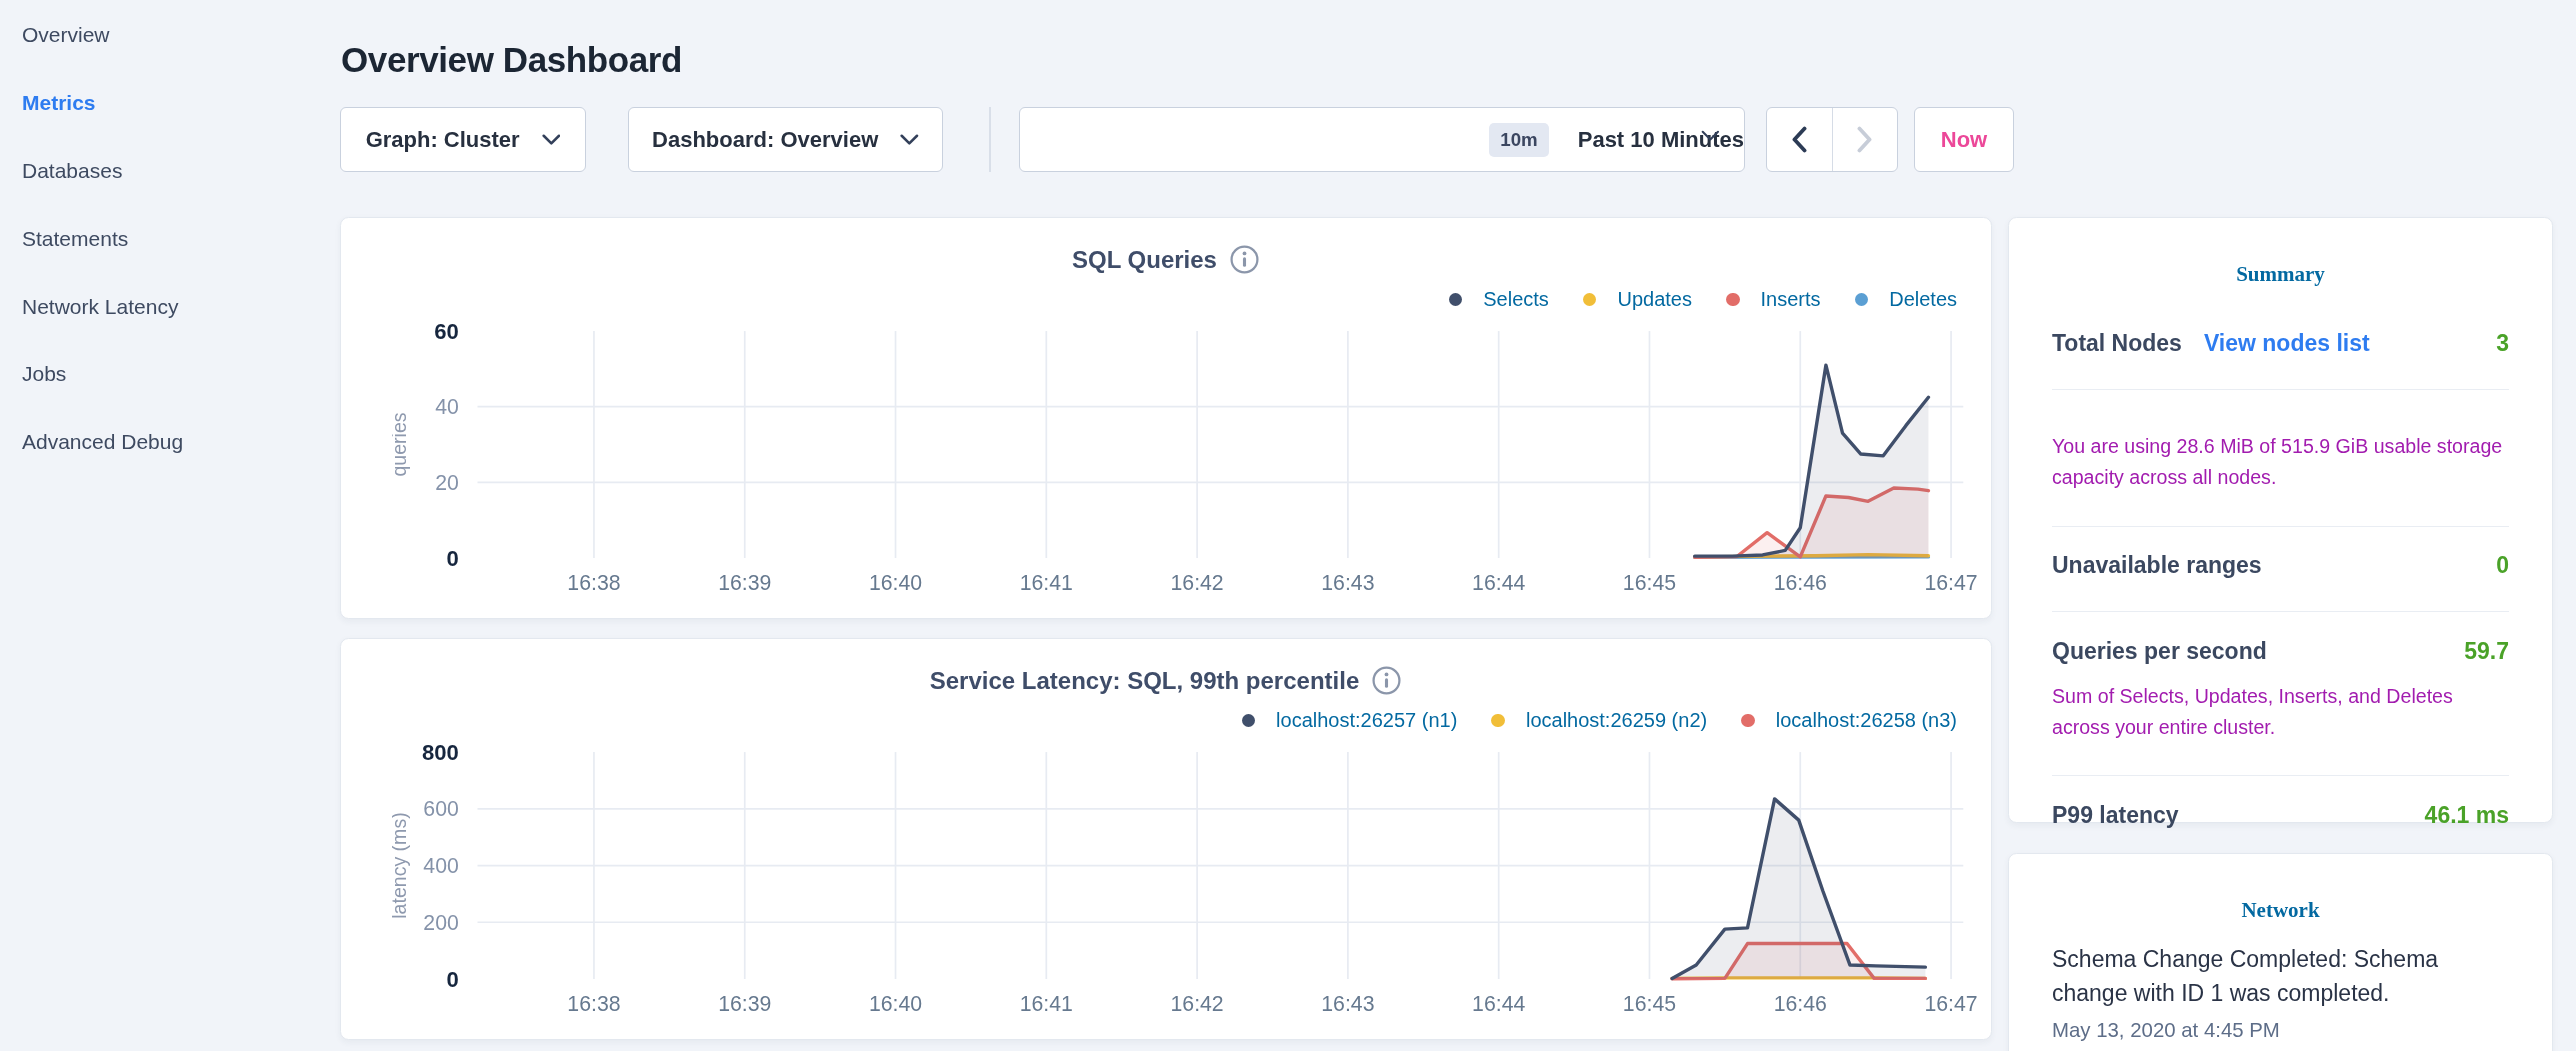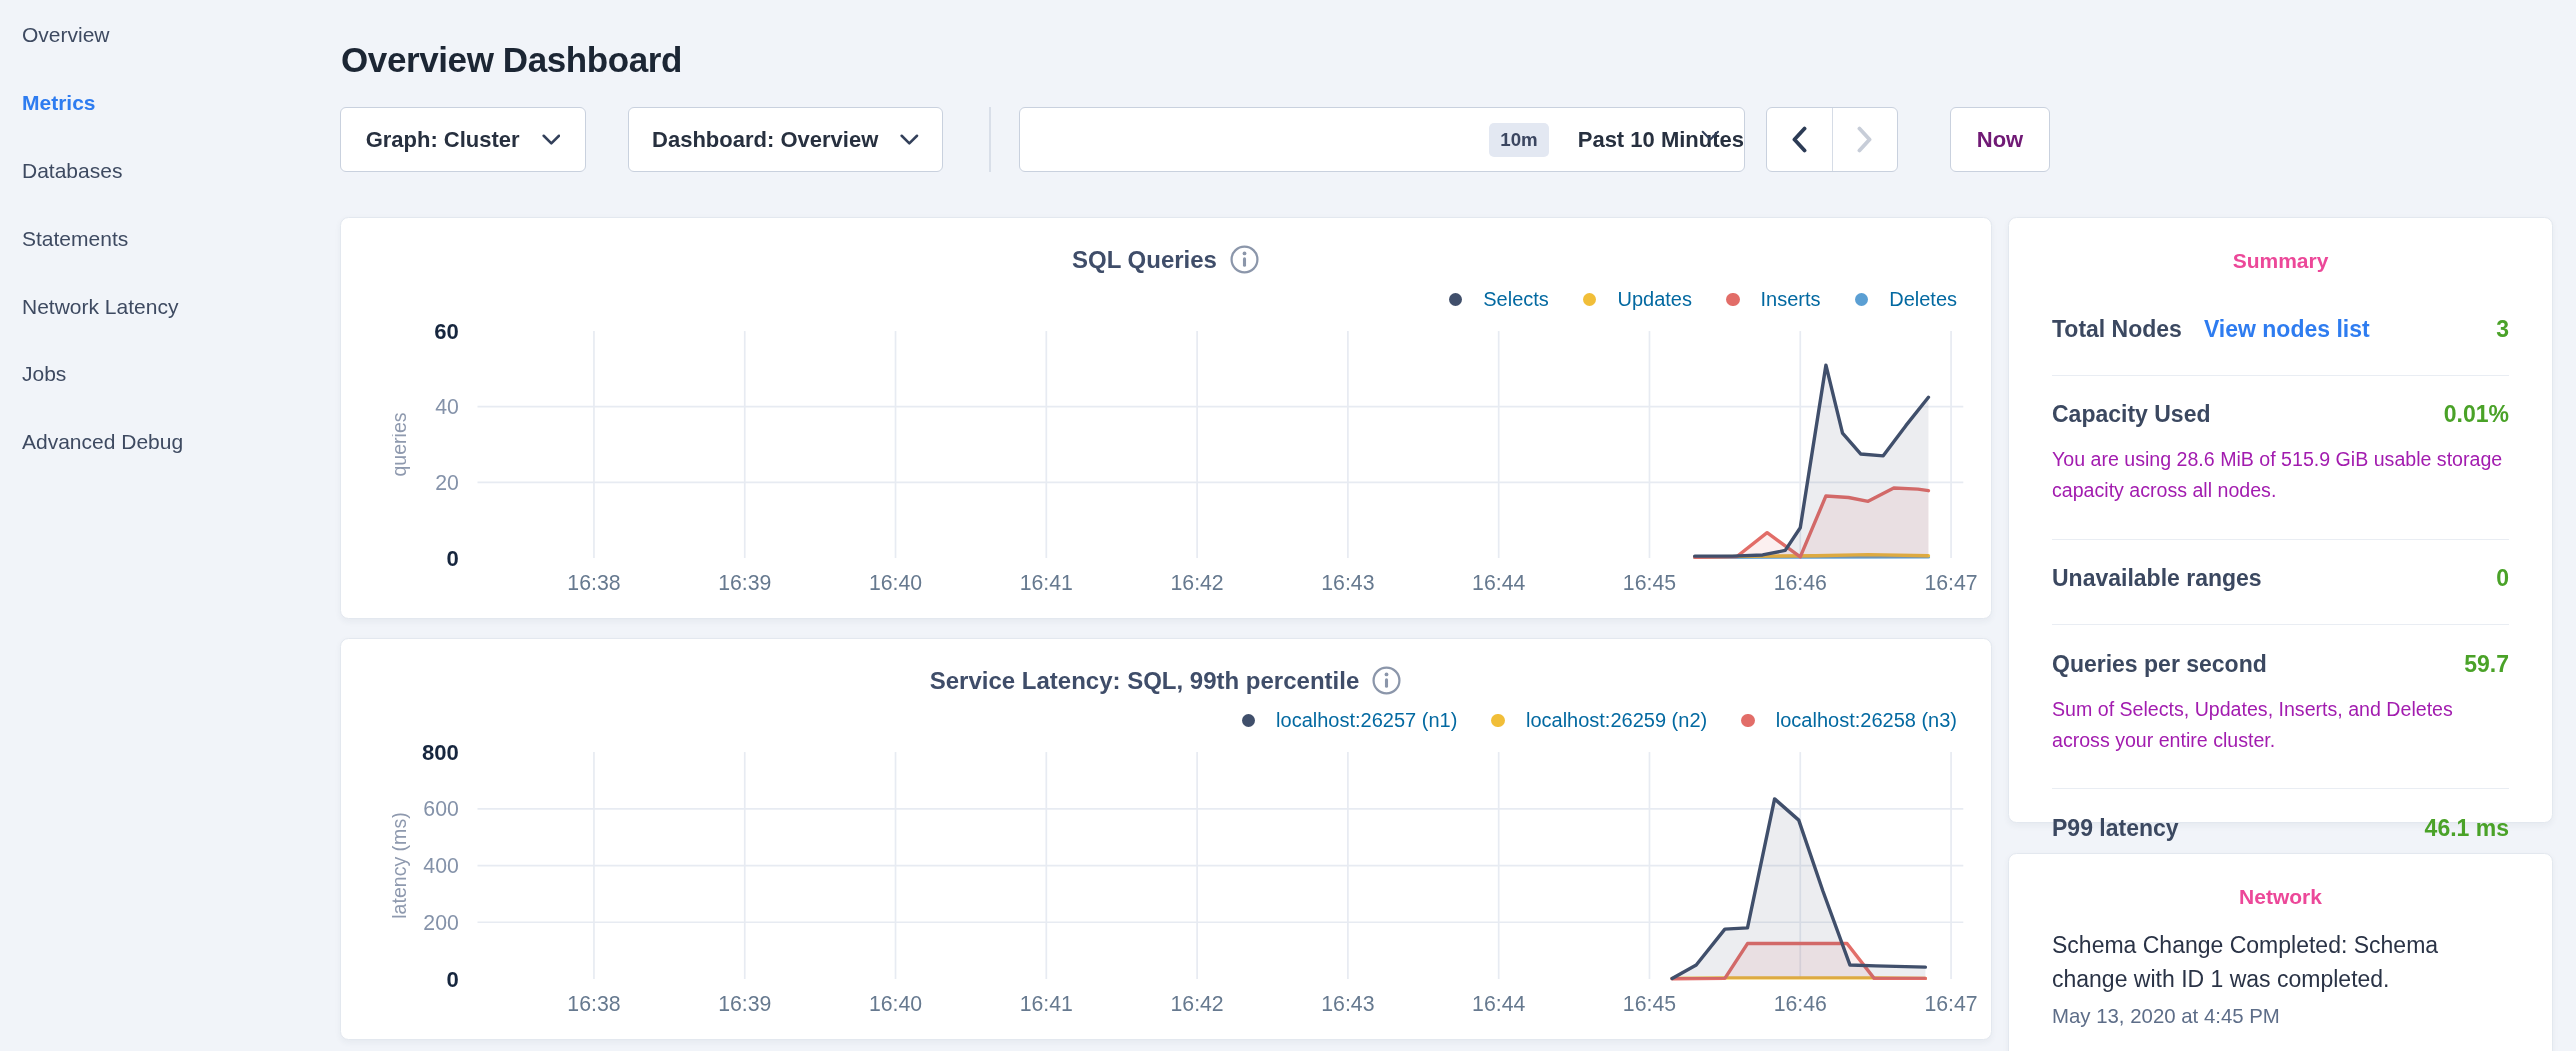--- a/index.html
+++ b/index.html
@@ -21,40 +21,40 @@
   .vdivider{position:absolute;left:989px;top:107px;width:1.7px;height:65px;background:#d9dfe9;}
 
   .timesel{left:1019px;width:726px;display:flex;align-items:center;cursor:pointer;justify-content:flex-end;}
   .tw-badge{margin-left:18.7px;background:#e3e8f2;border-radius:5.1px;padding:6px 11px;font-size:18.7px;font-weight:700;color:#3b4660;}
   .tw-label{margin-left:29px;font-size:22px;font-weight:700;color:#27303f;}
   .tw-chevron{position:absolute;right:24px;top:22px;}
 
   .stepper{left:1766px;width:132px;display:flex;}
   .step-btn{flex:1;display:flex;align-items:center;justify-content:center;cursor:pointer;background:transparent;border:none;}
   .step-btn + .step-btn{border-left:1.7px solid #d6dce6;}
-  .now-btn{left:1914px;width:100px;color:#701a75;font-size:22px;font-weight:700;display:flex;align-items:center;justify-content:center;cursor:default;margin-left:36px;}
+  .now-btn{left:1914px;width:100px;color:#ec4899;font-size:22px;font-weight:700;display:flex;align-items:center;justify-content:center;cursor:default;}
 
   
   .card{position:absolute;background:#fff;border:1.7px solid #e3e8ef;border-radius:8.5px;box-shadow:0 2.6px 6.8px rgba(40,55,80,0.05);box-sizing:border-box;}
   #chart-card-0{left:340px;top:217px;width:1652px;height:402px;}
   #chart-card-1{left:340px;top:638px;width:1652px;height:402px;}
   #summary-card{left:2008px;top:217px;width:545px;height:606px;}
   #events-card{left:2008px;top:853px;width:545px;height:255px;}
 
   .chart-title{position:absolute;top:25.5px;left:0;width:100%;text-align:center;font-size:24px;font-weight:700;color:#3f4d69;}
   .chart-title .t{vertical-align:middle;}
   .info-icon{vertical-align:middle;margin-left:12px;}
   .legend{position:absolute;top:70px;right:34px;display:flex;gap:34px;align-items:center;}
   .legend-item{display:flex;align-items:center;gap:21px;font-size:20px;color:#0369a1;white-space:nowrap;}
   .legend-dot{width:13.6px;height:13.6px;border-radius:50%;flex:0 0 13.6px;}
   .chart-svg{position:absolute;left:51px;top:102px;}
   .chart-svg text{font-family:"Liberation Sans",sans-serif;}
 
   
-  .panel-title{margin-top:31px;text-align:center;font-size:21px;font-weight:700;color:#ec4899;}
+  .panel-title{margin-top:44px;text-align:center;font-size:21px;font-weight:700;color:#0369a1;font-family:Liberation Serif, serif;}
   .summary-rows{margin:17px 43px 0 43px;}
   .sum-row{padding:25.5px 0 32px 0;border-bottom:1.7px solid #e9edf3;}
   .sum-row:last-child{border-bottom:none;}
   .sum-head{display:flex;align-items:baseline;}
   .sum-label{font-size:23px;font-weight:700;color:#3b4860;white-space:nowrap;}
   .sum-link{margin-left:22px;font-size:23px;font-weight:700;color:#2e7cf0;cursor:pointer;white-space:nowrap;}
   .sum-value{margin-left:auto;font-size:23px;font-weight:700;color:#4aa228;white-space:nowrap;}
   .sum-desc{margin-top:16px;font-size:19.6px;color:#a21caf;line-height:1.6;}
   .events-rows{margin:18.7px 43px 0 43px;}
   .event-msg{font-size:23px;color:#2a3346;line-height:1.5;}
@@ -246,24 +246,20 @@
     <div class="panel-title">Summary</div>
     <div class="summary-rows">
         <div class="sum-row">
           <div class="sum-head">
             <span class="sum-label">Total Nodes</span>
             <span class="sum-link">View nodes list</span>
             <span class="sum-value">3</span>
           </div>
         </div>
         <div class="sum-row">
-          <div class="sum-head">
-            <span class="sum-label">Capacity Used</span>
-            <span class="sum-value">0.01%</span>
-          </div>
           <div class="sum-desc">You are using 28.6 MiB of 515.9 GiB usable storage capacity across all nodes.</div>
         </div>
         <div class="sum-row">
           <div class="sum-head">
             <span class="sum-label">Unavailable ranges</span>
             <span class="sum-value">0</span>
           </div>
         </div>
         <div class="sum-row">
           <div class="sum-head">

